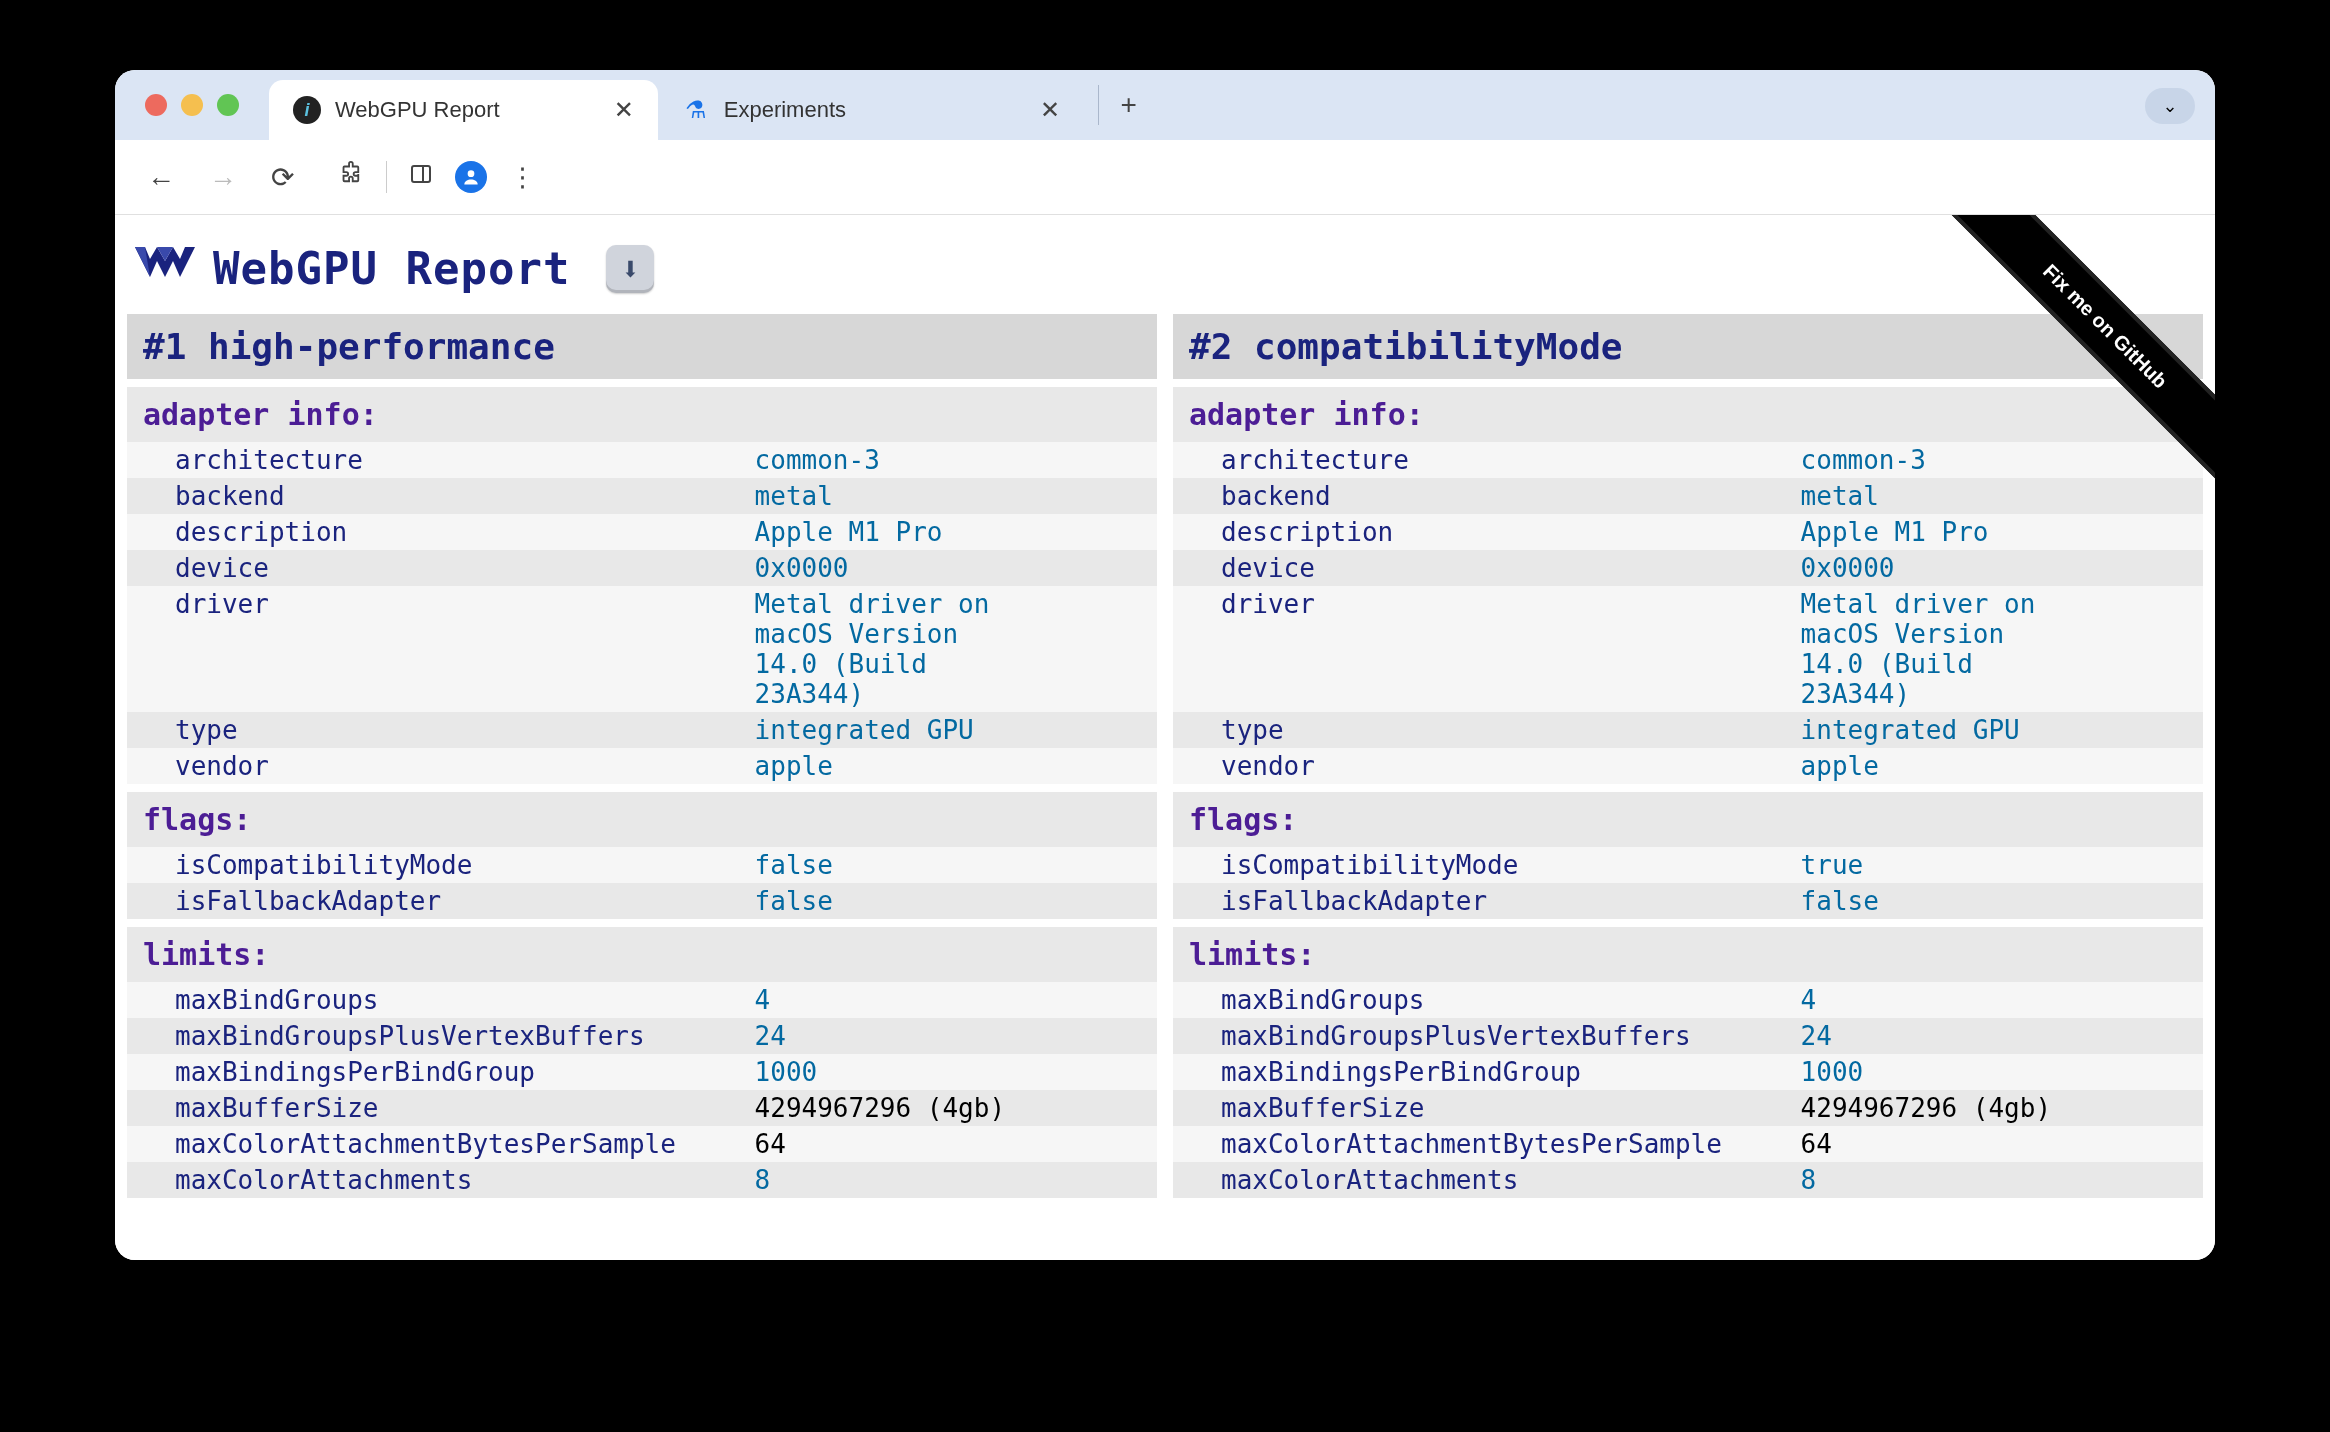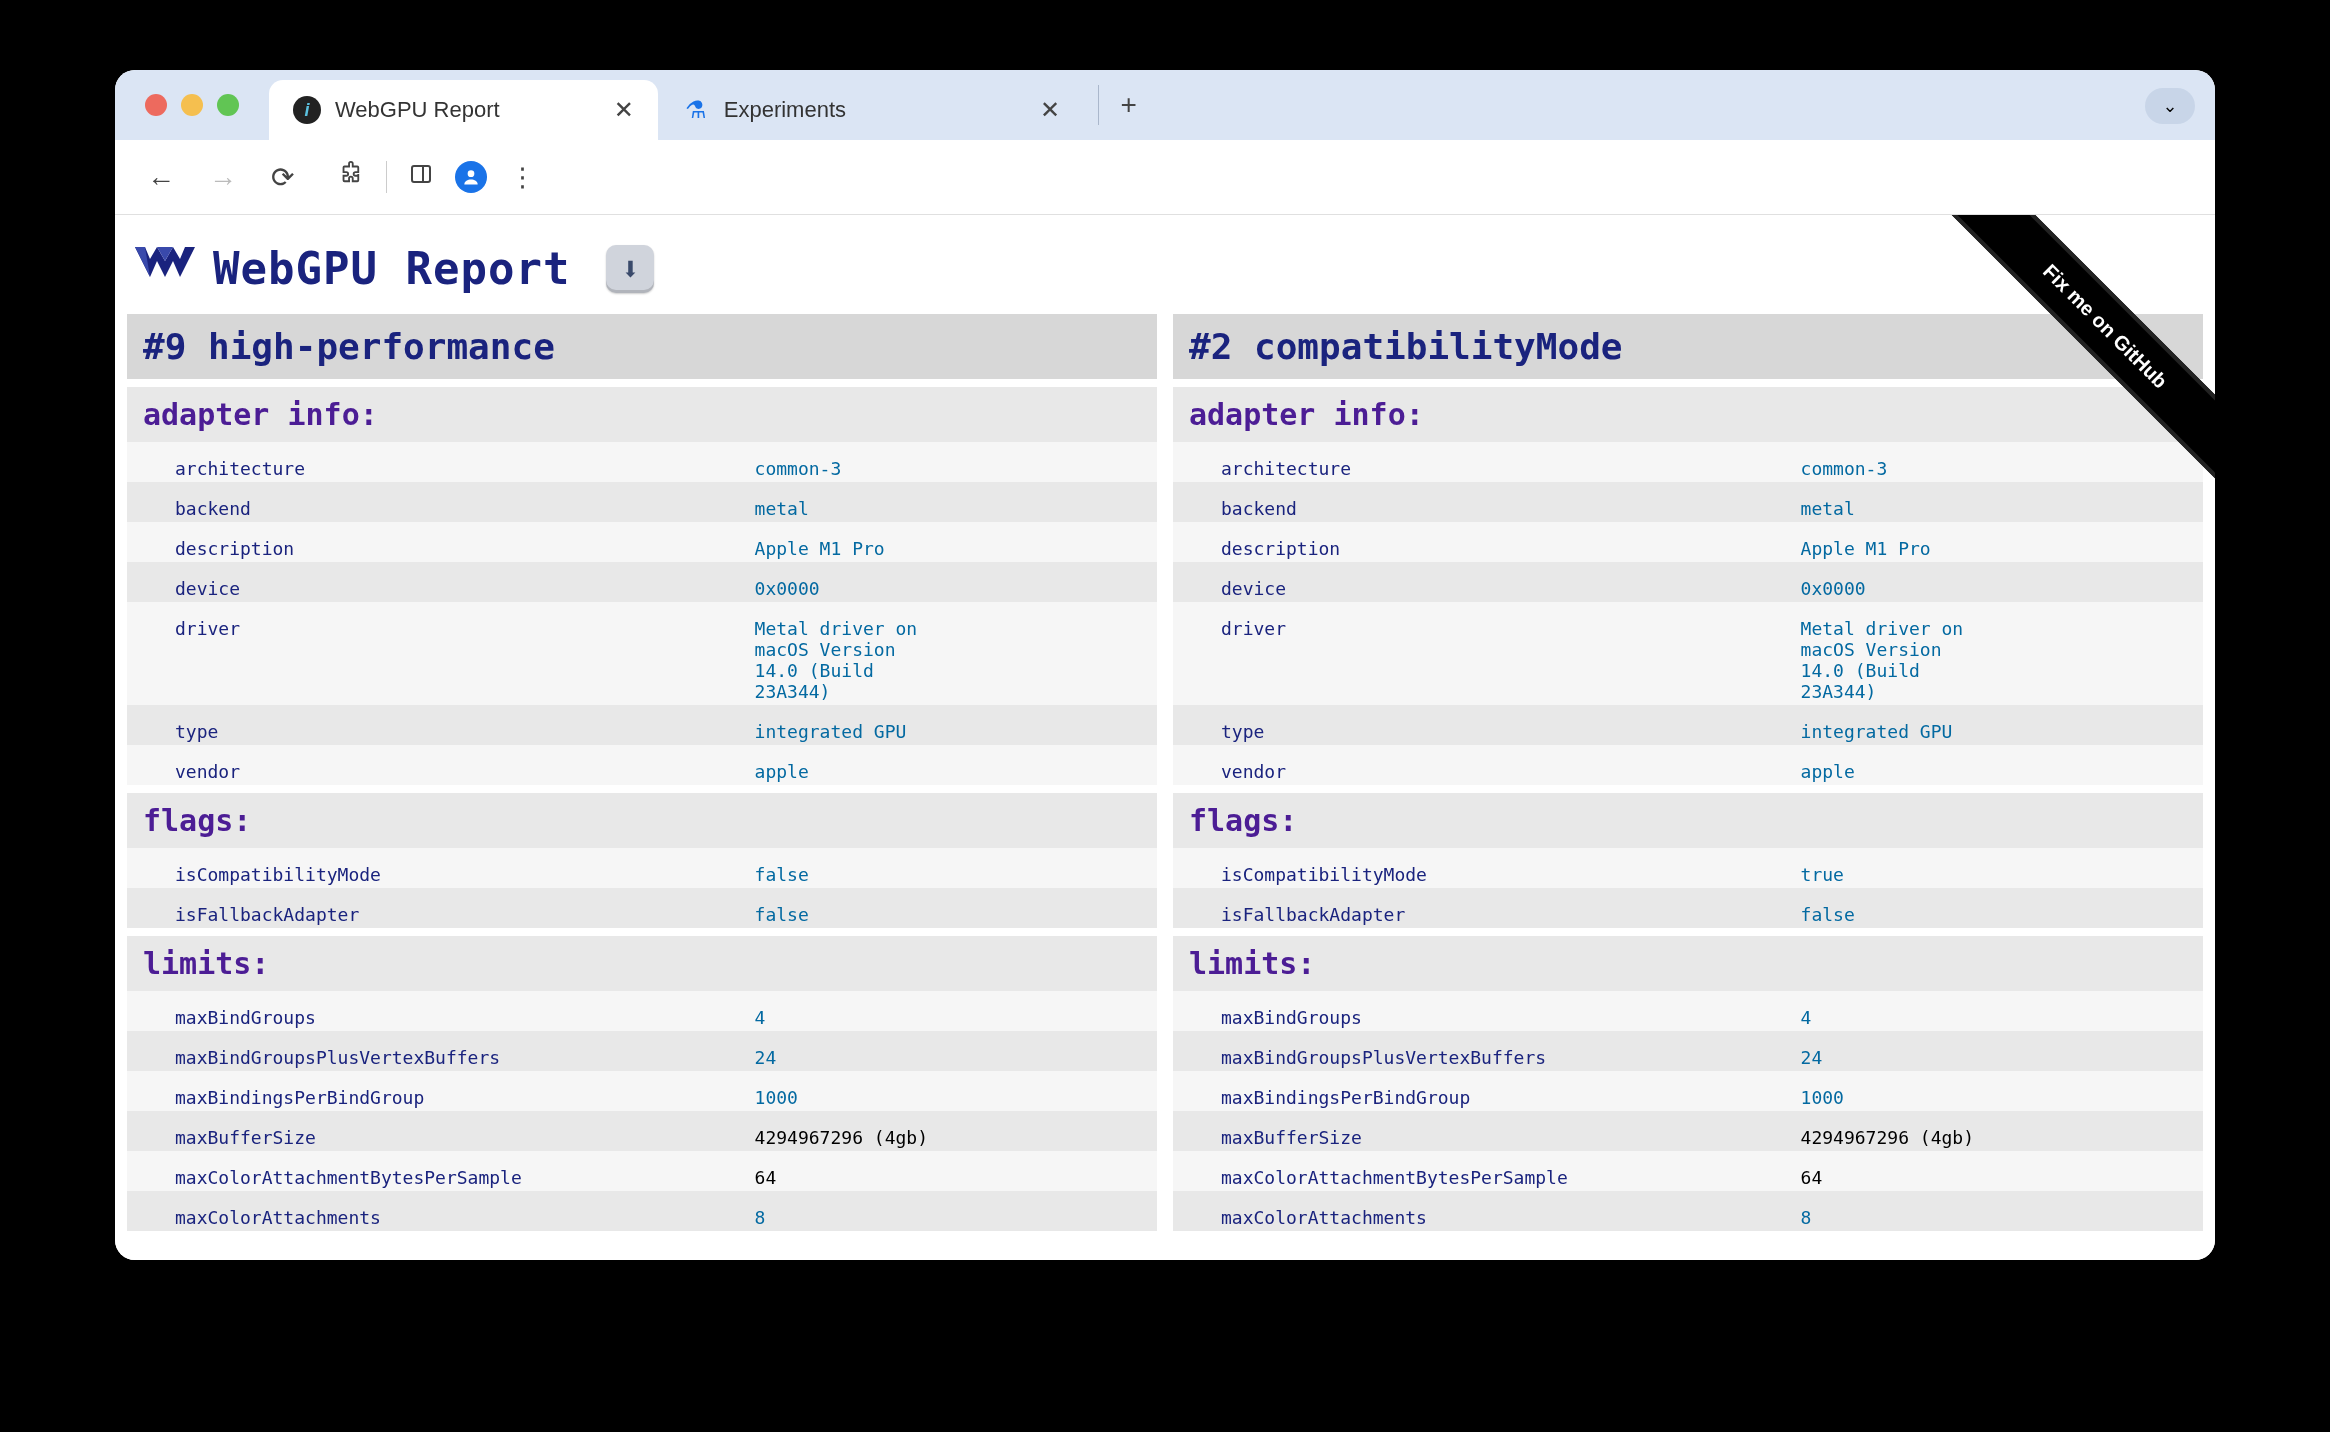--- a/index.html
+++ b/index.html
@@ -131,22 +131,22 @@
     .col-title {
       background: #d7d7d7; padding: 12px 16px;
       font-size: 36px; font-weight: 800; color: #1a237e;
     }
     .section-label {
       background: #e8e8e8; padding: 10px 16px;
       font-size: 30px; font-weight: 800; color: #4c1d95;
       margin-top: 8px;
     }
     .row {
-      display: flex; font-size: 18px; color: #1a237e;
-      padding: 16px 16px 3px 48px;
+      display: flex; font-size: 26px; color: #1a237e;
+      padding: 3px 16px 3px 48px;
     }
     .row:nth-child(odd) { background: #e8e8e8; }
     .row:nth-child(even) { background: #f6f6f6; }
     .row .key { flex: 0 0 60%; }
     .row .val { flex: 1; color: #0369a1; white-space: pre-line; }
     .row .val.pink { color: #000000; }
     .rows-wrap .row:nth-child(2n) { background: #e8e8e8; }
     .rows-wrap .row:nth-child(2n+1) { background: #f6f6f6; }
   </style>
 </head>
@@ -227,21 +227,21 @@
       </span>
       <span class="page-title">WebGPU Report</span>
       <span class="dl-btn">
         <span class="arrow">⬇</span>
       </span>
     </div>
 
     <div class="columns">
 
     <div class="col">
-          <div class="col-title">#9 high-performance</div>
+          <div class="col-title">#1 high-performance</div>
           <div class="section-label">adapter info:</div>
           <div class="rows-wrap">
             <div class="row">
               <span class="key">architecture</span>
               <span class="val">common-3</span>
             </div>
             <div class="row">
               <span class="key">backend</span>
               <span class="val">metal</span>
             </div>

